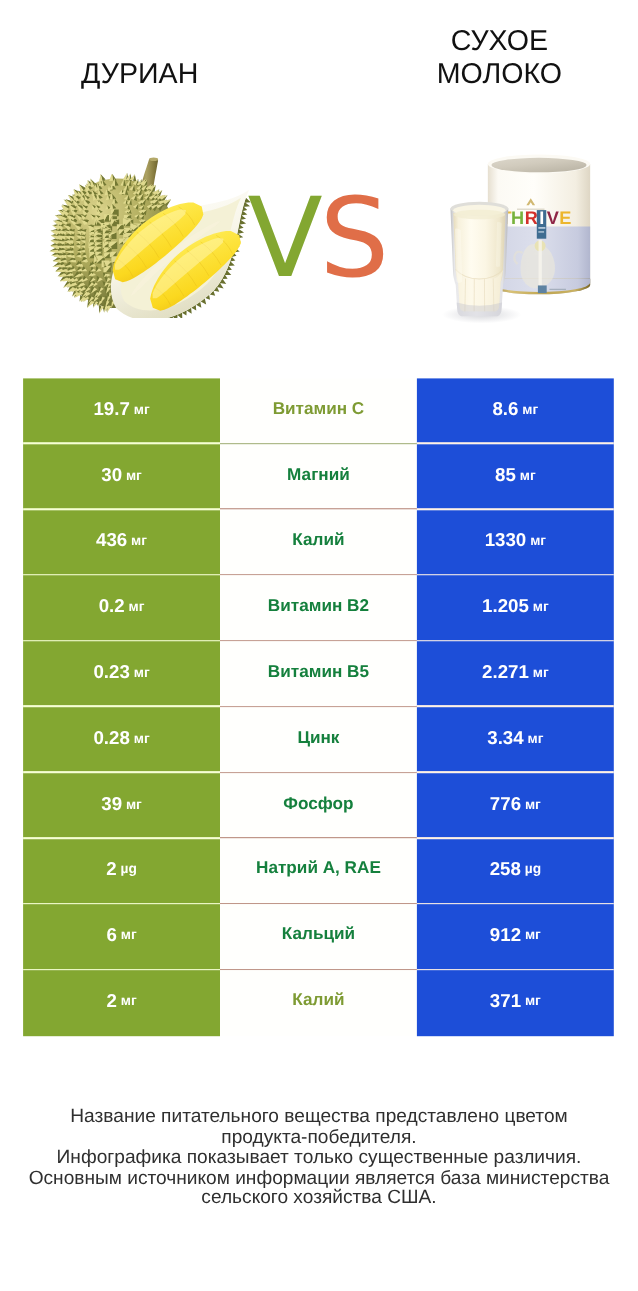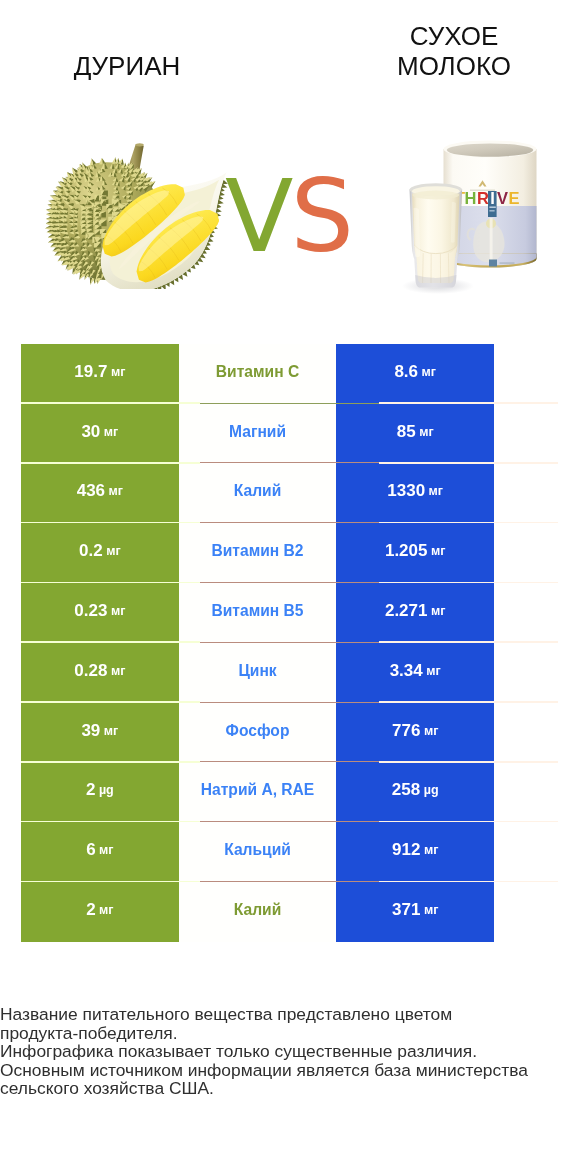--- a/index.html
+++ b/index.html
@@ -20,46 +20,46 @@
 
   .art{position:absolute;left:0;top:0;width:580px;height:330px;}
   .art svg{display:block;}
   .vs{position:absolute;left:225px;top:167px;height:100px;
       font-family:"DejaVu Sans",sans-serif;
       font-size:100px;line-height:100px;font-weight:400;white-space:nowrap;}
   .vs .v{color:#83A731;letter-spacing:-3px;}
   .vs .s{color:#E06E48;}
 
   
-  .tbl{position:absolute;left:21px;top:344px;width:473px;height:598px;}
+  .tbl{position:absolute;left:21px;top:344px;width:537px;height:598px;}
   .row{position:relative;height:59.8px;display:flex;}
   .cell{height:100%;box-sizing:border-box;display:flex;align-items:center;
         justify-content:center;width:179px;font-size:17px;
         padding-bottom:4px;}
   .cl{background:#83A731;color:#ffffff;font-weight:700;}
   .cr{background:#1d4ed8;color:#ffffff;font-weight:700;}
   .cm{background:#fffffd;font-weight:700;font-size:15.6px;}
   .cm.g{color:#7E9B33;text-align:center;}
-  .cm.r{color:#3b82f6;}
+  .cm.r{color:#15803d;}
   .unit{font-size:12.5px;font-weight:700;margin-left:3.5px;}
 
   
   .sep{position:absolute;left:0;bottom:0;width:537px;height:1.5px;
        pointer-events:none;}
   .sep i{position:absolute;top:0;height:100%;display:block;}
   .sep .s1{left:0;width:179px;}
   .sep .s2{left:179px;width:179px;}
   .sep .s3{left:358px;width:179px;}
   .sep .s1{background:#F6FFD4;}
   .sep .s3{background:#FFF2E6;}
   .row.wg .sep .s2{background:#8E9F5B;height:62%;top:22%;}
   .row.wr .sep .s2{background:#BA8C7E;height:62%;top:22%;}
 
   
-  .foot{position:absolute;left:0;top:1005px;width:580px;text-align:left;
+  .foot{position:absolute;left:0;top:1005px;width:580px;text-align:center;
         color:#2f2f2f;font-size:17.4px;line-height:18.5px;}
 </style>
 </head>
 <body>
 
 <div class="page">
   <div class="hdr">
     <div class="art art-durian">
 <svg viewBox="0 0 200 155" width="190" height="148" style="position:absolute;left:44px;top:141px">
 <defs>

